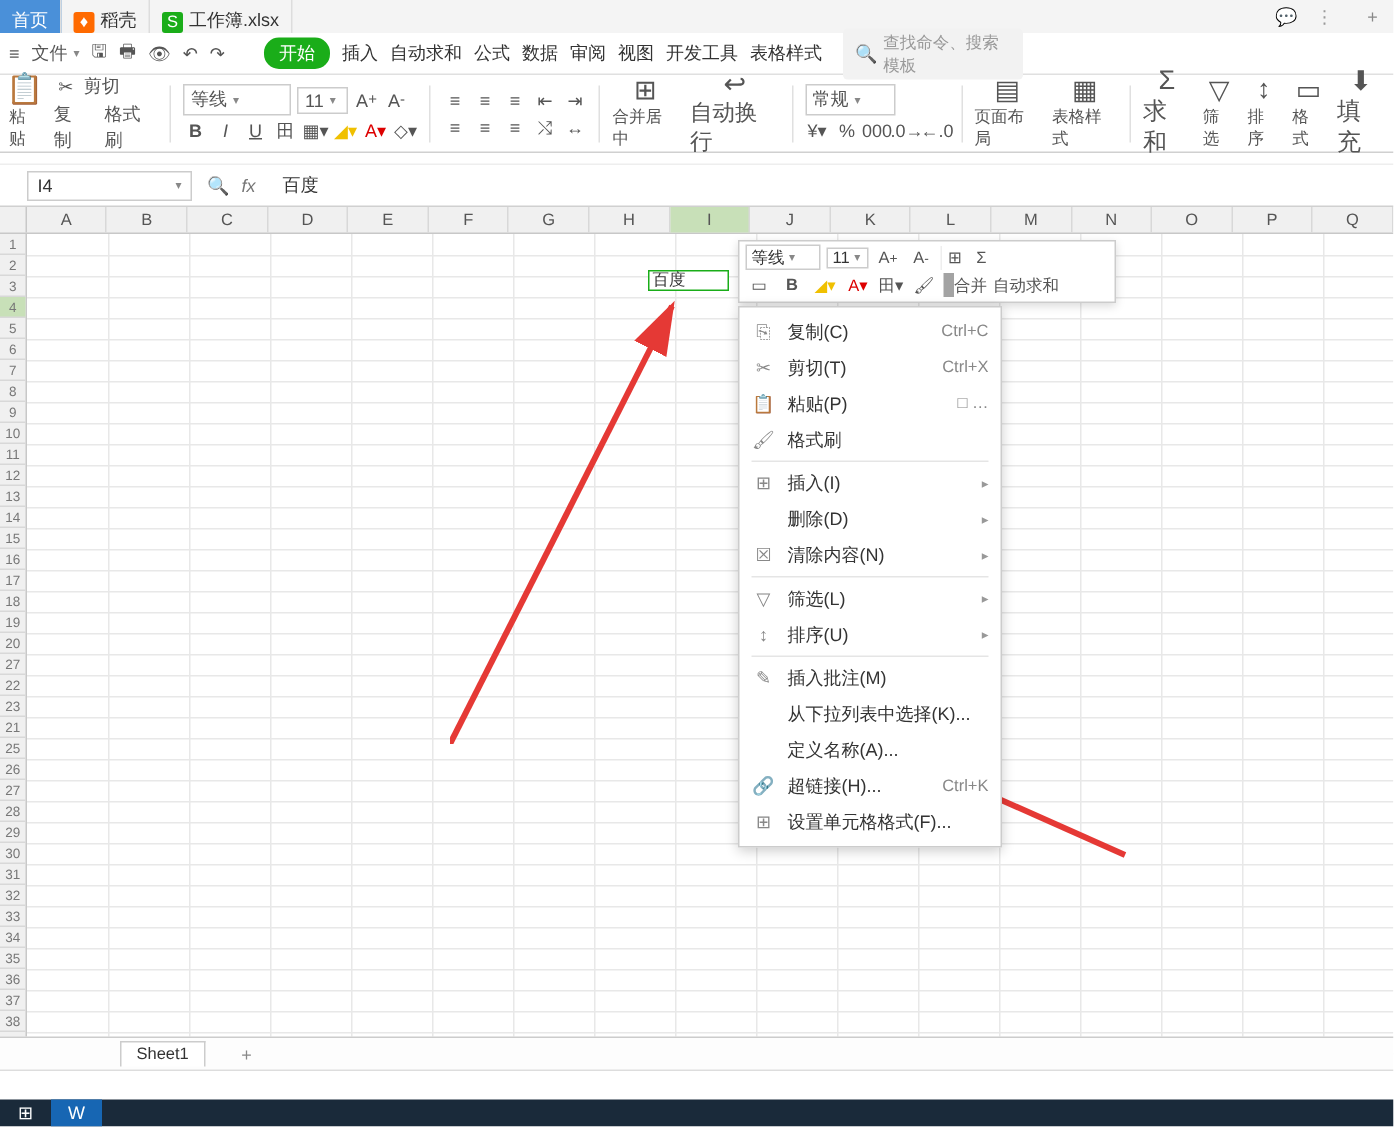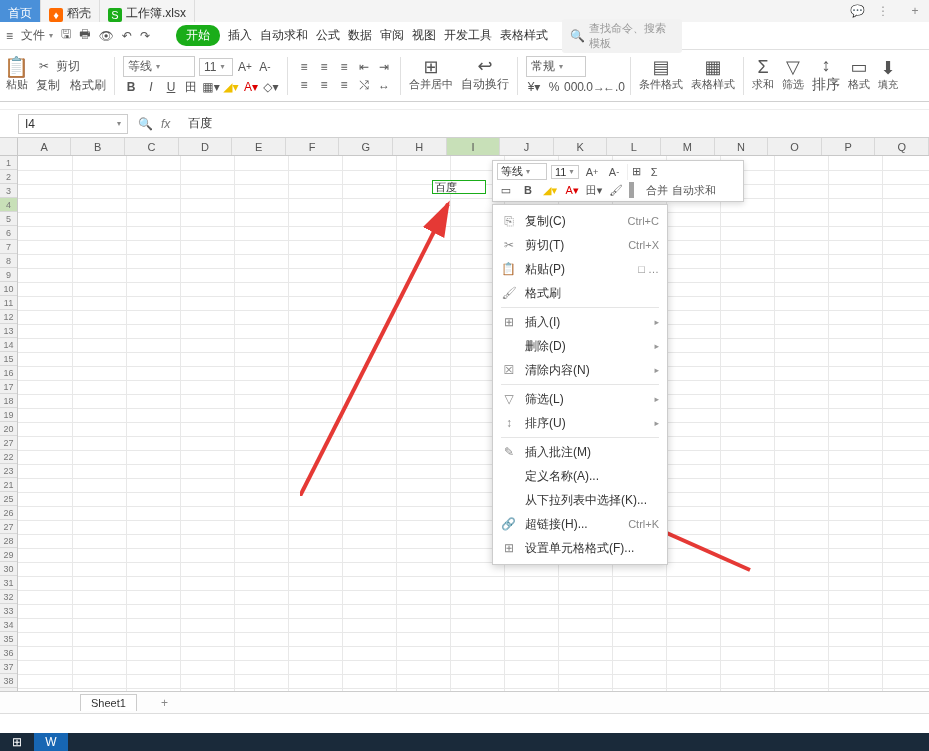--- a/index.html
+++ b/index.html
@@ -187,67 +187,67 @@
       <span class="tiny-icon">↔</span>
     </div>
   </div>
   <div class="sep"></div>
   <div class="rgroup big">
       <span class="tiny-icon" style="font-size:18px">⊞</span>
       <span style="font-size:11px">合并居中</span>
     </div>
   <div class="rgroup big">
       <span class="tiny-icon" style="font-size:18px">↩</span>
-      <span style="font-size:12px">自动换行</span>
+      <span style="font-size:15px">自动换行</span>
     </div>
   <div class="sep"></div>
   <div class="rgroup">
     <div class="sub">
         <div class="combo" style="width:60px">
           <span>常规</span>
           <span class="caret">▾</span>
         </div>
       </div>
     <div class="sub">
       <span class="tiny-icon">¥▾</span>
       <span class="tiny-icon">%</span>
       <span class="tiny-icon">000</span>
       <span class="tiny-icon">.0→</span>
       <span class="tiny-icon">←.0</span>
     </div>
   </div>
   <div class="sep"></div>
   <div class="rgroup big">
       <span class="tiny-icon" style="font-size:18px">▤</span>
-      <span style="font-size:11px">条件格式</span>
+      <span style="font-size:11px">页面布局</span>
     </div>
   <div class="rgroup big">
       <span class="tiny-icon" style="font-size:18px">▦</span>
       <span style="font-size:11px">表格样式</span>
     </div>
   <div class="sep"></div>
   <div class="rgroup big">
       <span class="tiny-icon" style="font-size:18px">Σ</span>
-      <span style="font-size:11px">求和</span>
+      <span style="font-size:16px">求和</span>
     </div>
   <div class="rgroup big">
       <span class="tiny-icon" style="font-size:18px">▽</span>
       <span style="font-size:11px">筛选</span>
     </div>
   <div class="rgroup big">
       <span class="tiny-icon" style="font-size:18px">↕</span>
-      <span style="font-size:14px">排序</span>
+      <span style="font-size:11px">排序</span>
     </div>
   <div class="rgroup big">
       <span class="tiny-icon" style="font-size:18px">▭</span>
       <span style="font-size:11px">格式</span>
     </div>
   <div class="rgroup big">
       <span class="tiny-icon" style="font-size:18px">⬇</span>
-      <span style="font-size:10px">填充</span>
+      <span style="font-size:16px">填充</span>
     </div>
 </div>
 
 <div style="height:8px;background:#fff;border-bottom:1px solid #eee;"></div>
 
 <div class="formula-bar">
   <div class="name-box">
     <span>I4</span>
     <span class="caret">▾</span>
   </div>
@@ -418,21 +418,21 @@
     <span class="mt-btn" style="width:auto;border-left:1px solid #eee;padding-left:4px">⊞</span>
     <span class="mt-btn">Σ</span>
   </div>
   <div class="mt-row">
     <span class="mt-btn">▭</span>
     <span class="mt-btn" style="font-weight:bold">B</span>
     <span class="mt-btn" style="color:#f0c000">◢▾</span>
     <span class="mt-btn" style="color:#d00">A▾</span>
     <span class="mt-btn">田▾</span>
     <span class="mt-btn">🖌</span>
-    <span class="mt-btn" style="width:auto;border-left:5px solid #a3a3a3;padding-left:12px">合并</span>
+    <span class="mt-btn" style="width:auto;border-left:7px solid #a3a3a3;padding-left:0">合并</span>
     <span class="mt-btn" style="width:auto">自动求和</span>
   </div>
 </div>
 
 <div class="context-menu">
     <div class="menu-item">
       <span class="mi-icon">⎘</span>
       <span class="mi-label">复制(C)</span>
       <span class="mi-shortcut">Ctrl+C</span>
     </div>
@@ -477,25 +477,25 @@
       <span class="mi-label">排序(U)</span>
       <span class="mi-caret">▸</span>
     </div>
     <div class="menu-sep"></div>
     <div class="menu-item">
       <span class="mi-icon">✎</span>
       <span class="mi-label">插入批注(M)</span>
     </div>
     <div class="menu-item">
       <span class="mi-icon"></span>
+      <span class="mi-label">从下拉列表中选择(K)...</span>
+    </div>
+    <div class="menu-item">
+      <span class="mi-icon"></span>
       <span class="mi-label">定义名称(A)...</span>
-    </div>
-    <div class="menu-item">
-      <span class="mi-icon"></span>
-      <span class="mi-label">从下拉列表中选择(K)...</span>
     </div>
     <div class="menu-item">
       <span class="mi-icon">🔗</span>
       <span class="mi-label">超链接(H)...</span>
       <span class="mi-shortcut">Ctrl+K</span>
     </div>
     <div class="menu-item">
       <span class="mi-icon">⊞</span>
       <span class="mi-label">设置单元格格式(F)...</span>
     </div>

